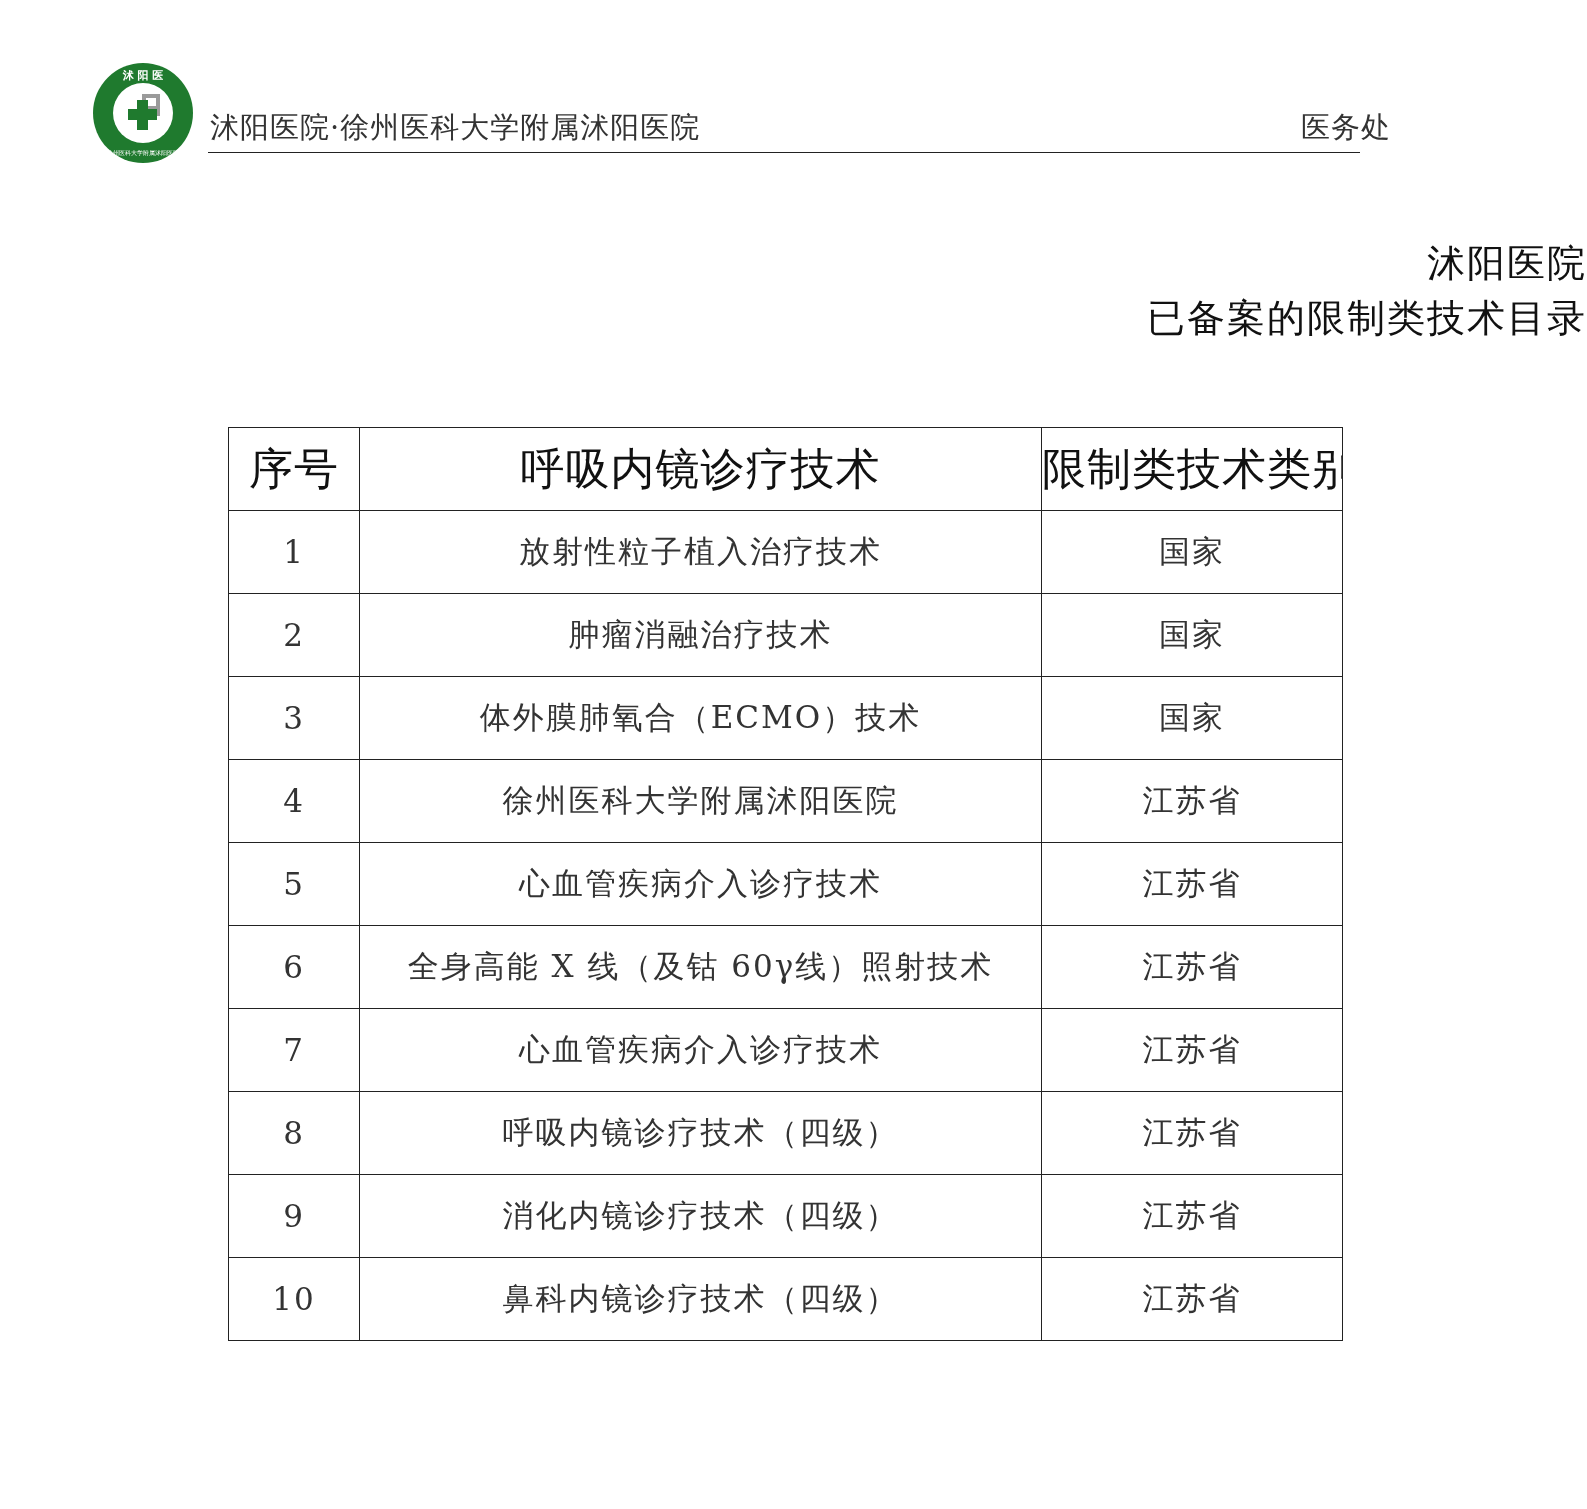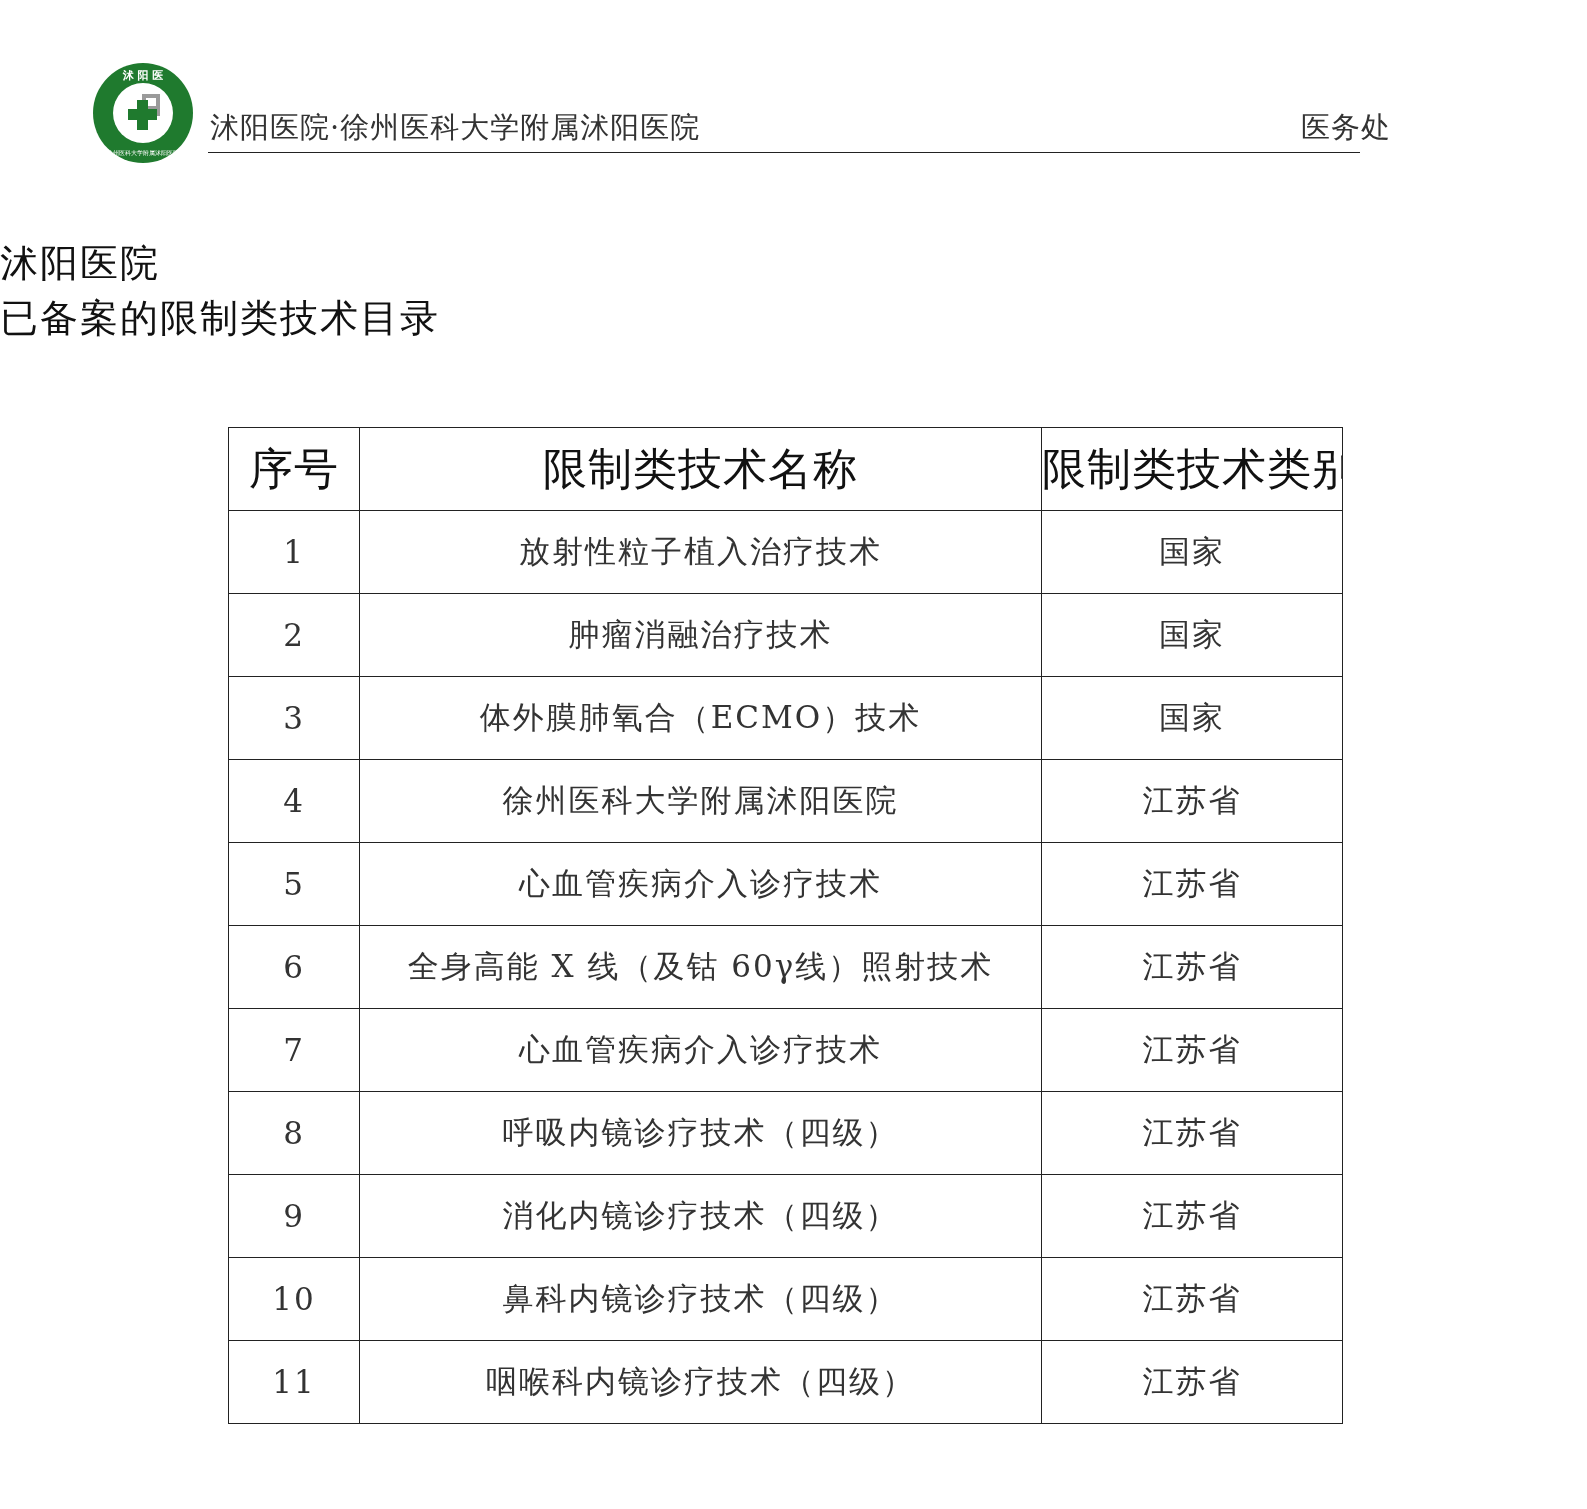--- a/index.html
+++ b/index.html
@@ -47,21 +47,21 @@
       left: 208px;
       top: 152px;
       width: 1152px;
       height: 0;
       border-top: 1.5px solid #222;
     }
     .title {
       position: absolute;
       left: 0;
       width: 1587px;
-      text-align: left;
+      text-align: right;
       font-size: 38px;
       color: #111;
       letter-spacing: 2px;
       white-space: nowrap;
     }
     .title.line1 { top: 238px; }
     .title.line2 { top: 293px; }
 
     table.tech-table {
       position: absolute;
@@ -126,21 +126,21 @@
 
 <table class="tech-table">
   <colgroup>
     <col class="c-no">
     <col class="c-name">
     <col class="c-cat">
   </colgroup>
   <thead>
     <tr>
       <th>序号</th>
-      <th>限制类技术名称</th>
+      <th>呼吸内镜诊疗技术</th>
       <th>限制类技术类别</th>
     </tr>
   </thead>
   <tbody>
     <tr>
       <td>1</td>
       <td>放射性粒子植入治疗技术</td>
       <td>国家</td>
     </tr>
     <tr>
@@ -181,19 +181,14 @@
     <tr>
       <td>9</td>
       <td>消化内镜诊疗技术（四级）</td>
       <td>江苏省</td>
     </tr>
     <tr>
       <td>10</td>
       <td>鼻科内镜诊疗技术（四级）</td>
       <td>江苏省</td>
     </tr>
-    <tr>
-      <td>11</td>
-      <td>咽喉科内镜诊疗技术（四级）</td>
-      <td>江苏省</td>
-    </tr>
   </tbody>
 </table>
 
 </body></html>

